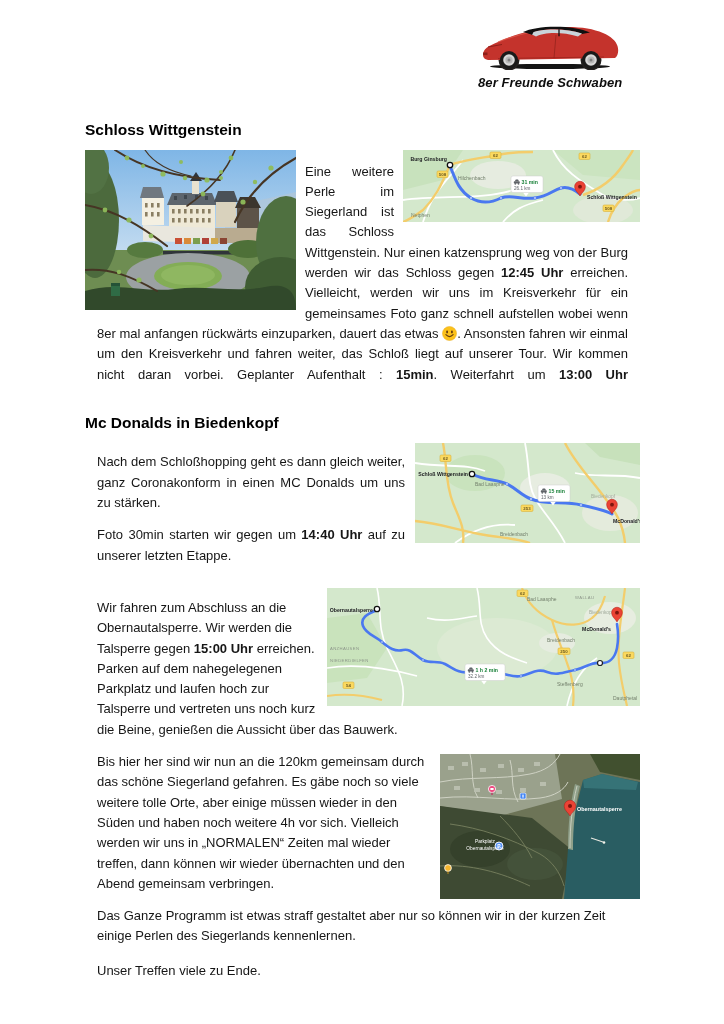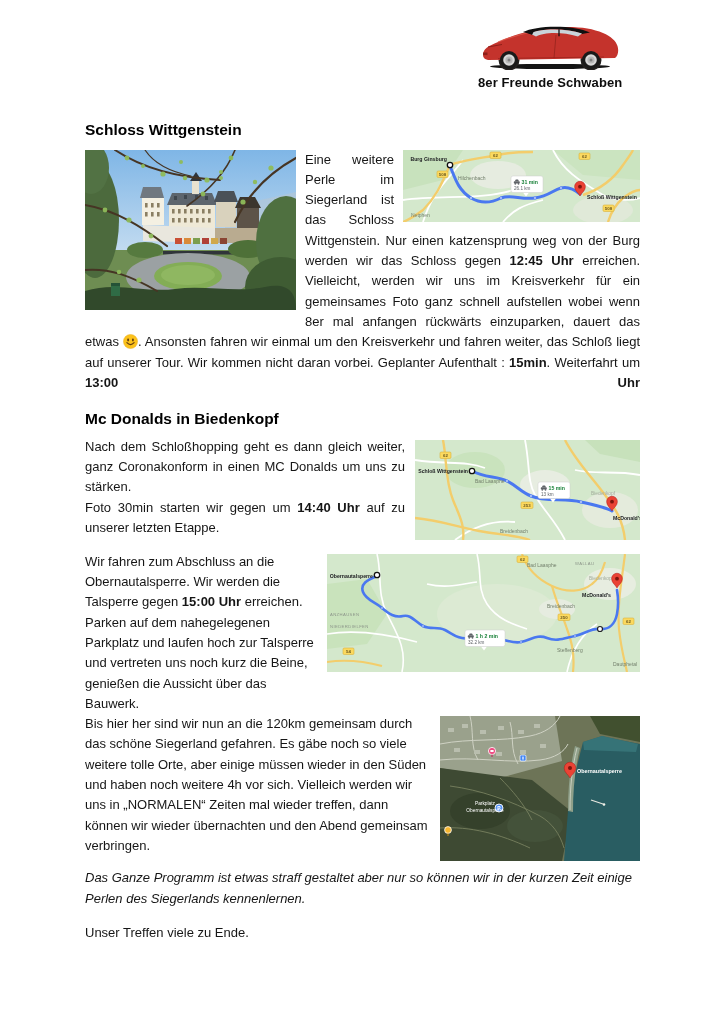--- a/index.html
+++ b/index.html
@@ -1,32 +1,32 @@
 <!DOCTYPE html>
 <html><head>
 <meta charset="utf-8">
 <style>
   html,body{margin:0;padding:0;background:#ffffff;}
   .page{position:relative;width:724px;height:1024px;background:#fff;overflow:hidden;
         font-family:"Liberation Sans",sans-serif;color:#161616;}
-  .logo{position:absolute;top:20px;left:478px;width:142px;text-align:right;}
+  .logo{position:absolute;top:20px;left:478px;width:142px;text-align:right;font-style:italic;}
   .logo-title{font-size:13px;font-weight:700;color:#0d0d0d;margin-top:1px;letter-spacing:.1px;white-space:nowrap;}
   .content{position:absolute;left:85px;top:8px;width:555px;}
   .sec-heading{font-size:15.5px;line-height:1.2;font-weight:700;color:#000;margin:0;}
   .h1{margin-top:113px;}
   .h2{margin-top:17px;}
   .h3{margin-top:56px;}
   .sec-body{overflow:hidden;font-size:13px;line-height:20.3px;}
-  .sec-body p{margin:0;text-align:justify;}
+  .sec-body p{margin:12px;text-align:justify;}
   .sec1-body{margin-top:10px;}
   .sec1-body p{text-align:justify;text-align-last:justify;}
   .sec2-body{margin-top:8px;}
   .sec3-body{margin-top:8px;}
   .sec3-body p{text-align:left;}
-  .p-gap1{margin-top:12px !important;font-style:italic;}
+  .p-gap1{margin-top:12px !important;}
   .p-gap2{margin-top:14px !important;}
   .photo-float{float:left;width:211px;height:160px;margin:0 9px 4px 0;}
   .map1-float{float:right;width:237px;height:72px;margin:0 0 7px 9px;}
   .map2-float{float:right;width:225px;height:100px;margin:3px 0 4px 10px;}
   .map3-float{float:right;width:313px;height:118px;margin:2px 0 6px 10px;}
   .sat-float{float:right;width:200px;height:145px;margin:2px 0 6px 10px;}
   .photo-float svg,.map1-float svg,.map2-float svg,.map3-float svg,.sat-float svg{display:block;width:100%;height:100%;}
   .b{font-weight:700;}
   .smiley{width:15px;height:15px;vertical-align:-3px;}
   

